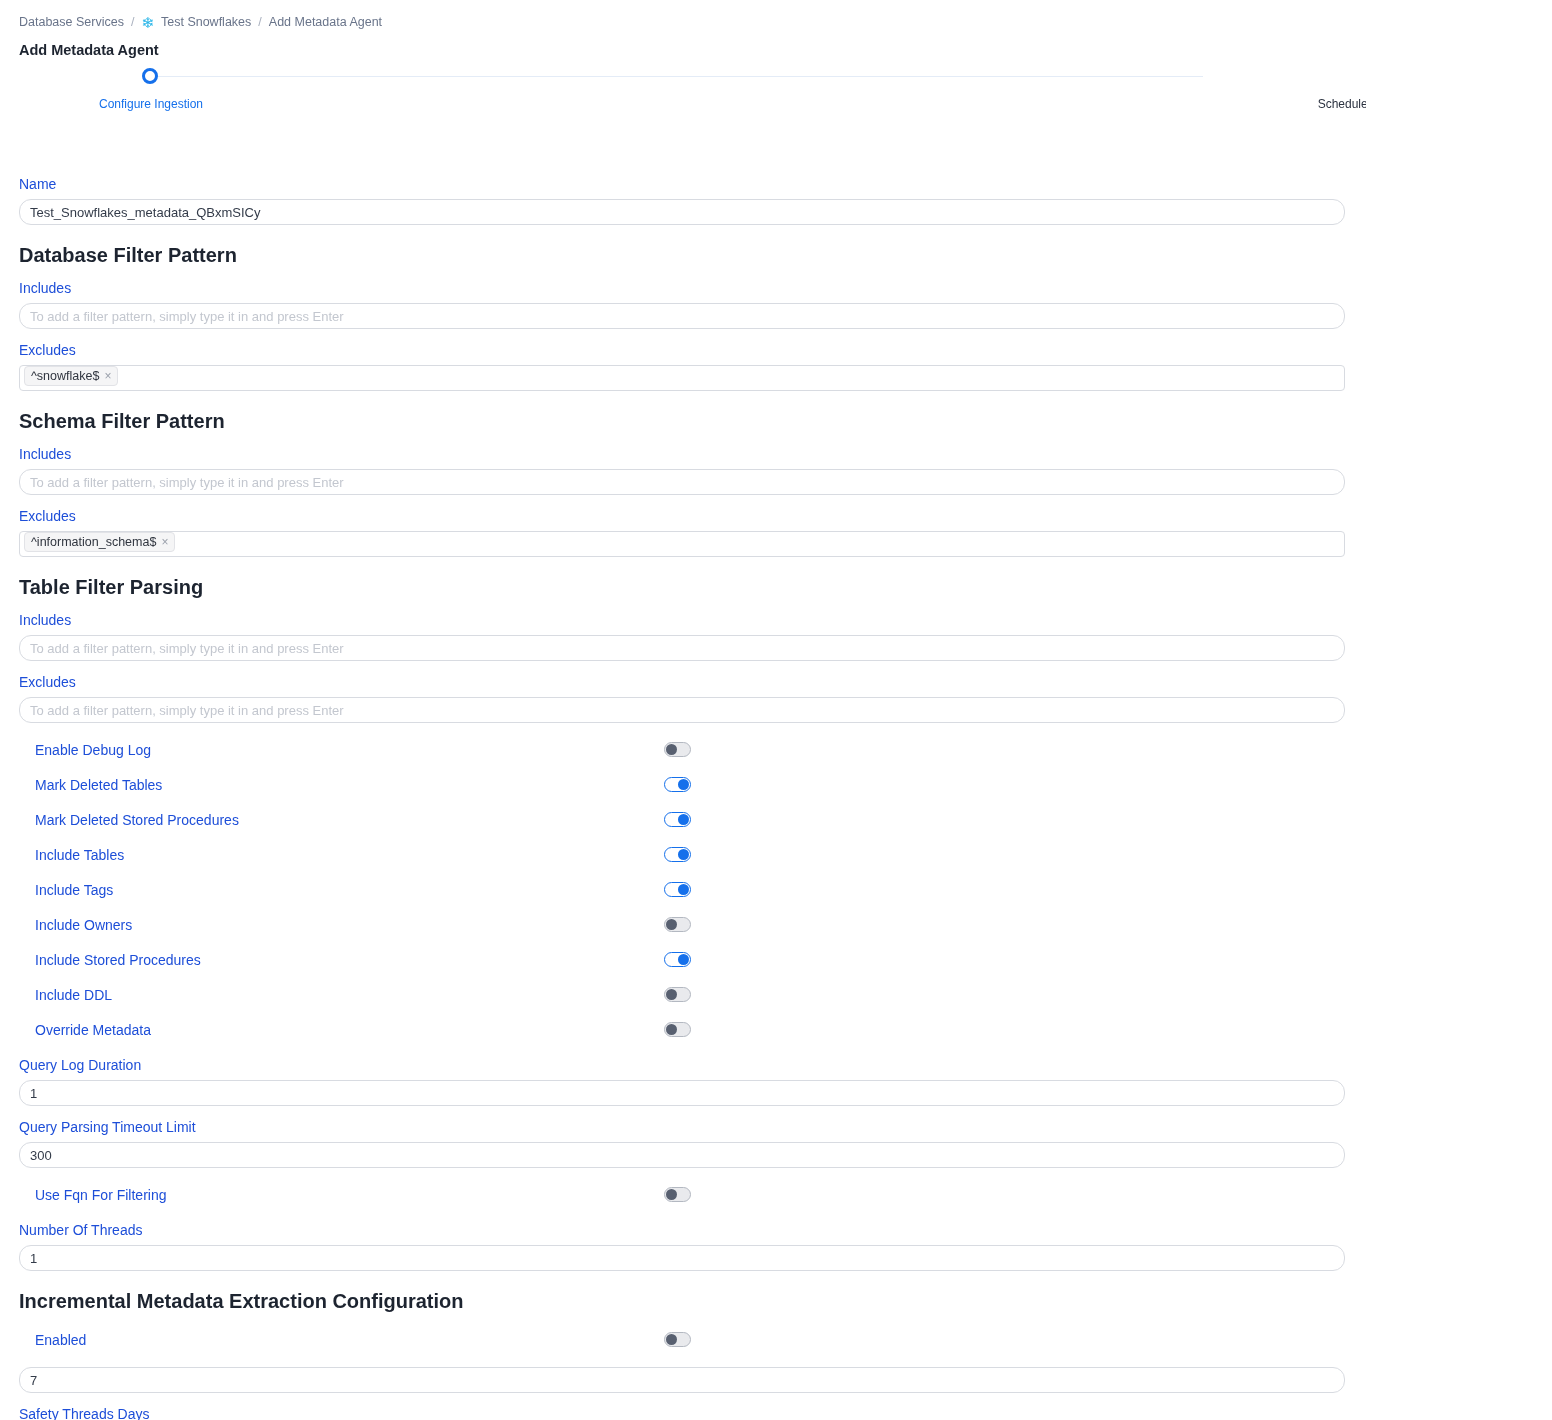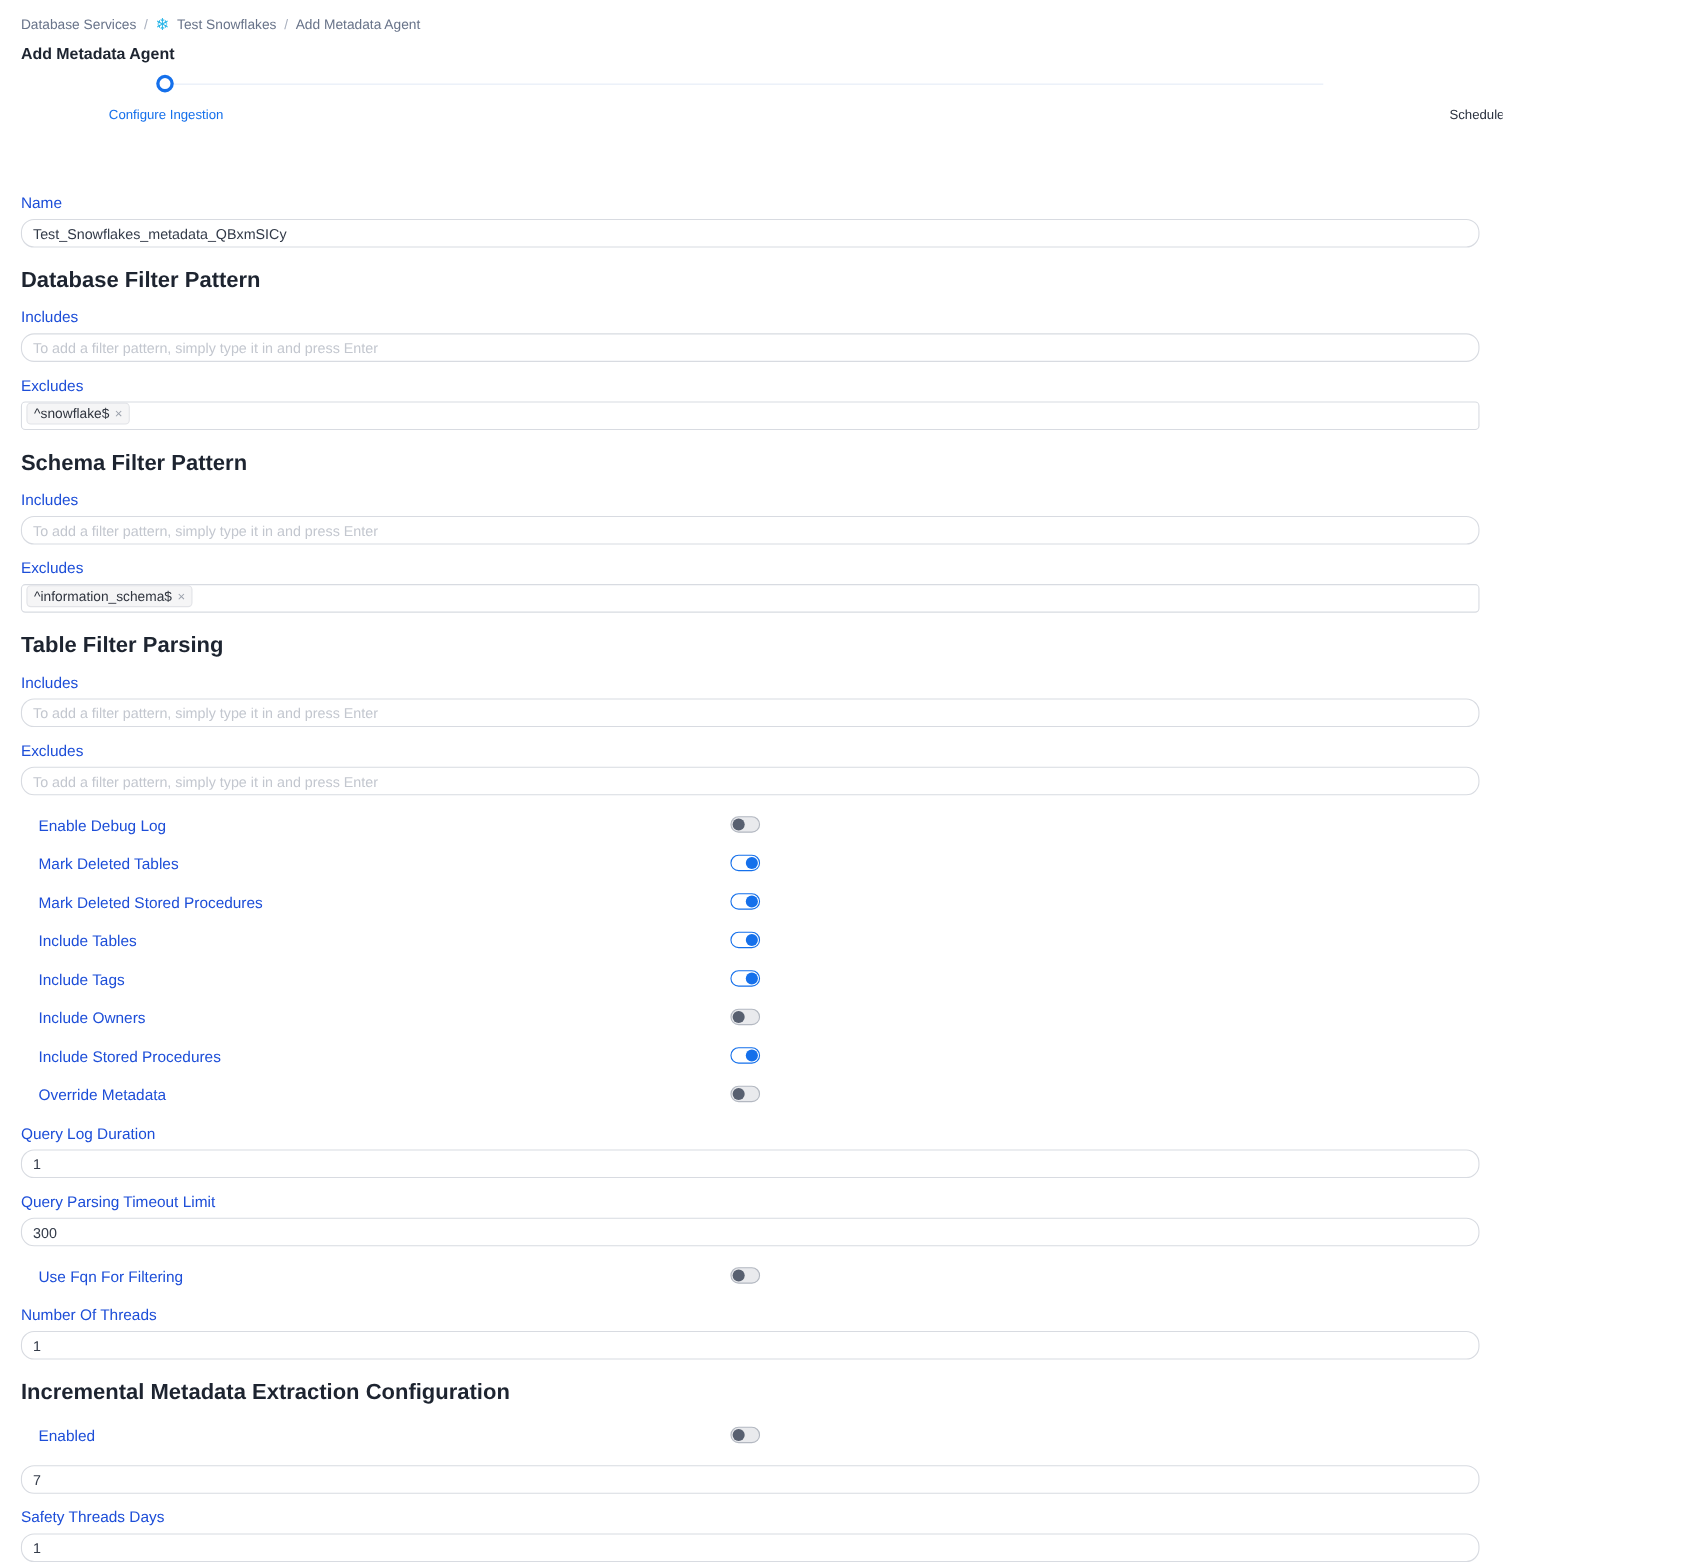--- a/index.html
+++ b/index.html
@@ -143,20 +143,26 @@
           <div class="knob"></div>
         </div>
     </div>
     <div class="toggle-row">
       <div class="f-label">Include Stored Procedures</div>
       <div class="switch on">
           <div class="knob"></div>
         </div>
     </div>
     <div class="toggle-row">
+      <div class="f-label">Include DDL</div>
+      <div class="switch">
+          <div class="knob"></div>
+        </div>
+    </div>
+    <div class="toggle-row">
       <div class="f-label">Override Metadata</div>
       <div class="switch">
           <div class="knob"></div>
         </div>
     </div>
 
     <div class="f-label">Query Log Duration</div>
     <input class="text-input" type="text" value="1" style="">
 
     <div class="f-label">Query Parsing Timeout Limit</div>

